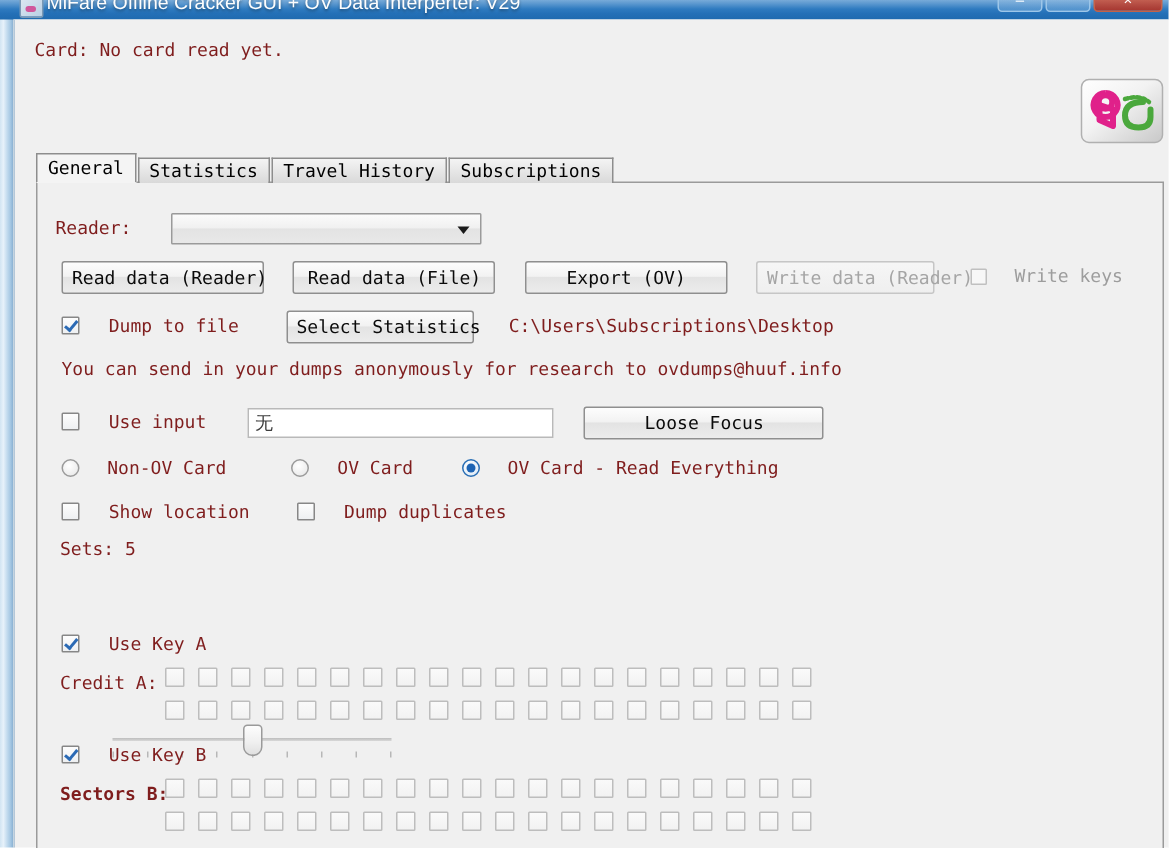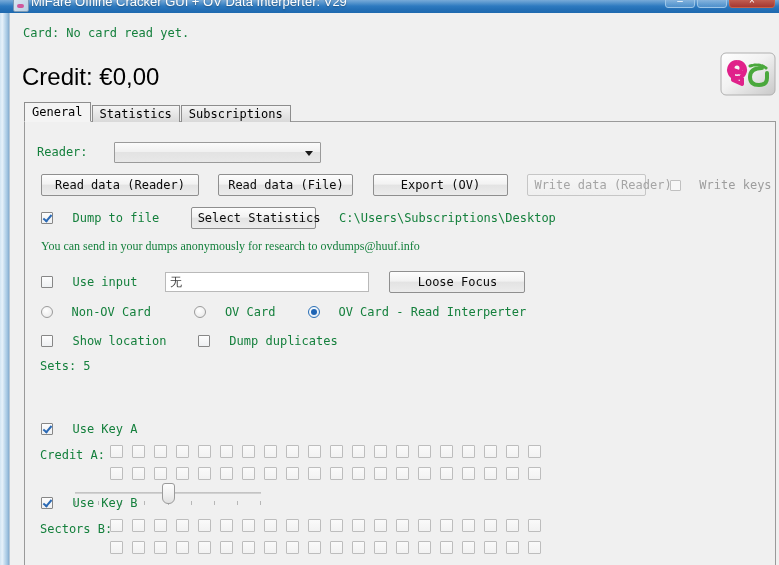--- a/index.html
+++ b/index.html
@@ -188,21 +188,21 @@
     height: 460px;
     background: #f0f0f0;
     border: 1px solid #9a9a9a;
     box-sizing: border-box;
   }
 
   .row { position: absolute; white-space: nowrap; }
   .lbl {
     font-family: "DejaVu Sans Mono", "Liberation Mono", monospace;
     font-size: 12px;
-    color: #15803d;
+    color: #7f1d1d;
   }
   .lbl.dim { color: #9d9d9d; }
 
   
   .combo {
     width: 207px;
     height: 21px;
     border: 1px solid #9a9a9a;
     background: linear-gradient(to bottom,#fbfbfb 0%,#f0f0f0 48%,#e3e3e3 50%,#e8e8e8 100%);
     box-sizing: border-box;
@@ -387,21 +387,20 @@
       <div class="winbtn close">
 
         <div class="sym">×</div>
       </div>
     </div>
   </div>
 
   <div id="win">
 
     <div class="status-line lbl" id="card-line">Card: No card read yet.</div>
-    <div id="credit">Credit: €0,00</div>
 
     <div class="logo">
       <svg width="62" height="52" viewBox="0 0 62 52">
         <defs>
           <linearGradient id="cardg" x1="0" y1="0" x2="1" y2="1">
             <stop offset="0%" stop-color="#ffffff"></stop>
             <stop offset="45%" stop-color="#f2f2f2"></stop>
             <stop offset="100%" stop-color="#c8c8c8"></stop>
           </linearGradient>
         </defs>
@@ -409,35 +408,36 @@
         <path d="M20 14 a8 8 0 1 0 0.1 0 M16 22 l0 10 l9 4 l0 -11 z" fill="none" stroke="#e0218a" stroke-width="4" stroke-linejoin="round"></path>
         <circle cx="20" cy="20" r="4.5" fill="none" stroke="#e0218a" stroke-width="4"></circle>
         <path d="M45 20 q-12 0 -12 9 q0 8 9 8 q8 0 8 -7 l0 -5" fill="none" stroke="#4aa83c" stroke-width="4" stroke-linecap="round"></path>
         <path d="M33 18 q10 -3 16 2" fill="none" stroke="#4aa83c" stroke-width="3" stroke-linecap="round" stroke-dasharray="2,2"></path>
       </svg>
     </div>
 
     <div class="tabstrip">
       <div class="tab active">General</div>
       <div class="tab">Statistics</div>
+      <div class="tab">Travel History</div>
       <div class="tab">Subscriptions</div>
     </div>
 
     <div class="tabpanel">
 
       <div class="row" style="left:12px; top:20px;">
         <span class="lbl">Reader:</span>
         <span style="display:inline-block;width:12px;"></span>
         <span class="combo">
           <span class="arrow"></span>
         </span>
       </div>
 
       <div class="row" style="left:16px; top:52px;">
-        <span class="btn" style="width:158px;">Read data (Reader)</span>
+        <span class="btn" style="width:135px;">Read data (Reader)</span>
         <span style="display:inline-block;width:5px;"></span>
         <span class="btn" style="width:135px;">Read data (File)</span>
         <span style="display:inline-block;width:5px;"></span>
         <span class="btn" style="width:135px;">Export (OV)</span>
         <span style="display:inline-block;width:5px;"></span>
         <span class="btn disabled" style="width:119px;">Write data (Reader)</span>
         <span style="display:inline-block;width:9px;"></span>
         <span class="cb dim small"></span>
         <span style="display:inline-block;width:4px;"></span>
         <span class="lbl dim">Write keys</span>
@@ -446,44 +446,44 @@
       <div class="row" style="left:16px; top:85px;">
         <span class="cb checked"></span>
         <span style="display:inline-block;width:5px;"></span>
         <span class="lbl">Dump to file</span>
         <span style="display:inline-block;width:17px;"></span>
         <span class="btn" style="width:125px;">Select Statistics</span>
         <span style="display:inline-block;width:9px;"></span>
         <span class="lbl">C:\Users\Subscriptions\Desktop</span>
       </div>
 
-      <div class="row lbl" style="left:16px; top:117px;font-family:Liberation Serif, serif;">You can send in your dumps anonymously for research to ovdumps@huuf.info</div>
+      <div class="row lbl" style="left:16px; top:117px;">You can send in your dumps anonymously for research to ovdumps@huuf.info</div>
 
       <div class="row" style="left:16px; top:149px;">
         <span class="cb"></span>
         <span style="display:inline-block;width:5px;"></span>
         <span class="lbl">Use input</span>
         <span style="display:inline-block;width:13px;"></span>
         <span class="tin" style="width:204px;">无</span>
         <span style="display:inline-block;width:6px;"></span>
-        <span class="btn" style="width:136px;">Loose Focus</span>
+        <span class="btn" style="width:160px;">Loose Focus</span>
       </div>
 
       <div class="row" style="left:16px; top:183px;">
         <span class="rb"></span>
         <span style="display:inline-block;width:4px;"></span>
         <span class="lbl">Non-OV Card</span>
         <span style="display:inline-block;width:29px;"></span>
         <span class="rb"></span>
         <span style="display:inline-block;width:4px;"></span>
         <span class="lbl">OV Card</span>
         <span style="display:inline-block;width:18px;"></span>
         <span class="rb checked"></span>
         <span style="display:inline-block;width:4px;"></span>
-        <span class="lbl">OV Card - Read Interperter</span>
+        <span class="lbl">OV Card - Read Everything</span>
       </div>
 
       <div class="row" style="left:16px; top:212px;">
         <span class="cb"></span>
         <span style="display:inline-block;width:5px;"></span>
         <span class="lbl">Show location</span>
         <span style="display:inline-block;width:17px;"></span>
         <span class="cb"></span>
         <span style="display:inline-block;width:5px;"></span>
         <span class="lbl">Dump duplicates</span>
@@ -557,21 +557,21 @@
           <div class="sbox"></div>
           <div class="sbox"></div>
         </div>
 
       <div class="row" style="left:16px; top:374px;">
         <span class="cb checked"></span>
         <span style="display:inline-block;width:5px;"></span>
         <span class="lbl">Use Key B</span>
       </div>
 
-      <div class="row lbl" style="left:15px; top:400px;">Sectors B:</div>
+      <div class="row lbl" style="left:15px; top:400px;font-weight:bold;">Sectors B:</div>
       <div class="sector-row" id="sectors-b-row1" style="left:85px; top:397px;">
           <div class="sbox"></div>
           <div class="sbox"></div>
           <div class="sbox"></div>
           <div class="sbox"></div>
           <div class="sbox"></div>
           <div class="sbox"></div>
           <div class="sbox"></div>
           <div class="sbox"></div>
           <div class="sbox"></div>

